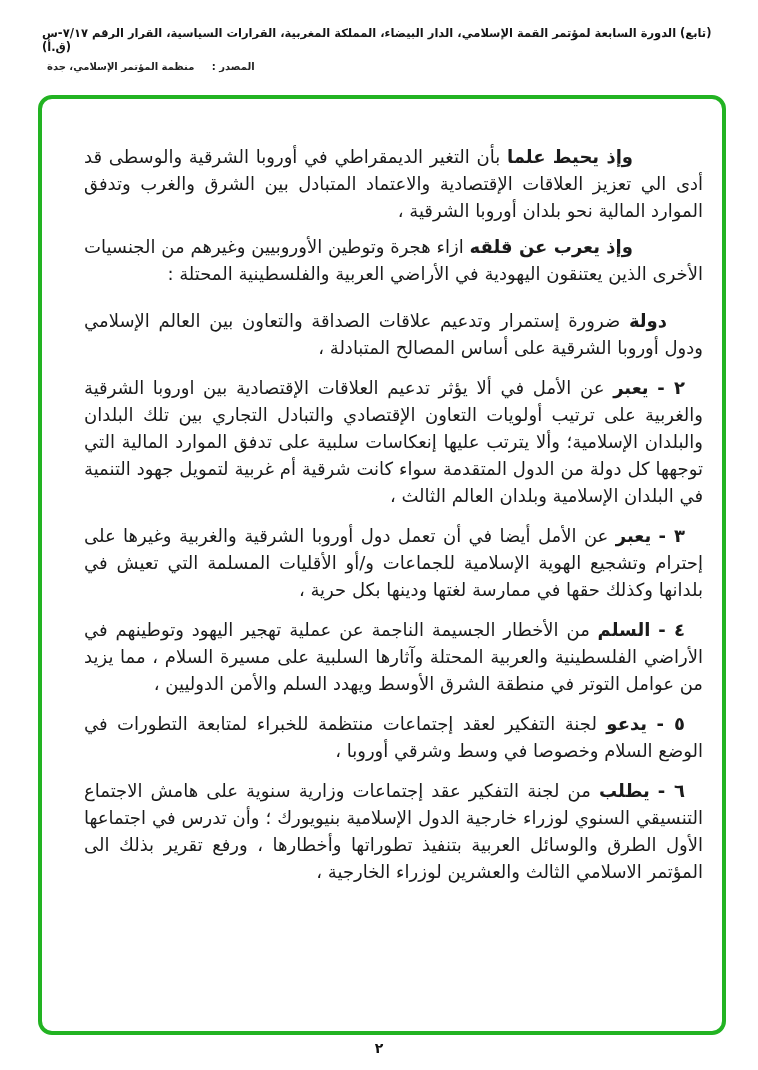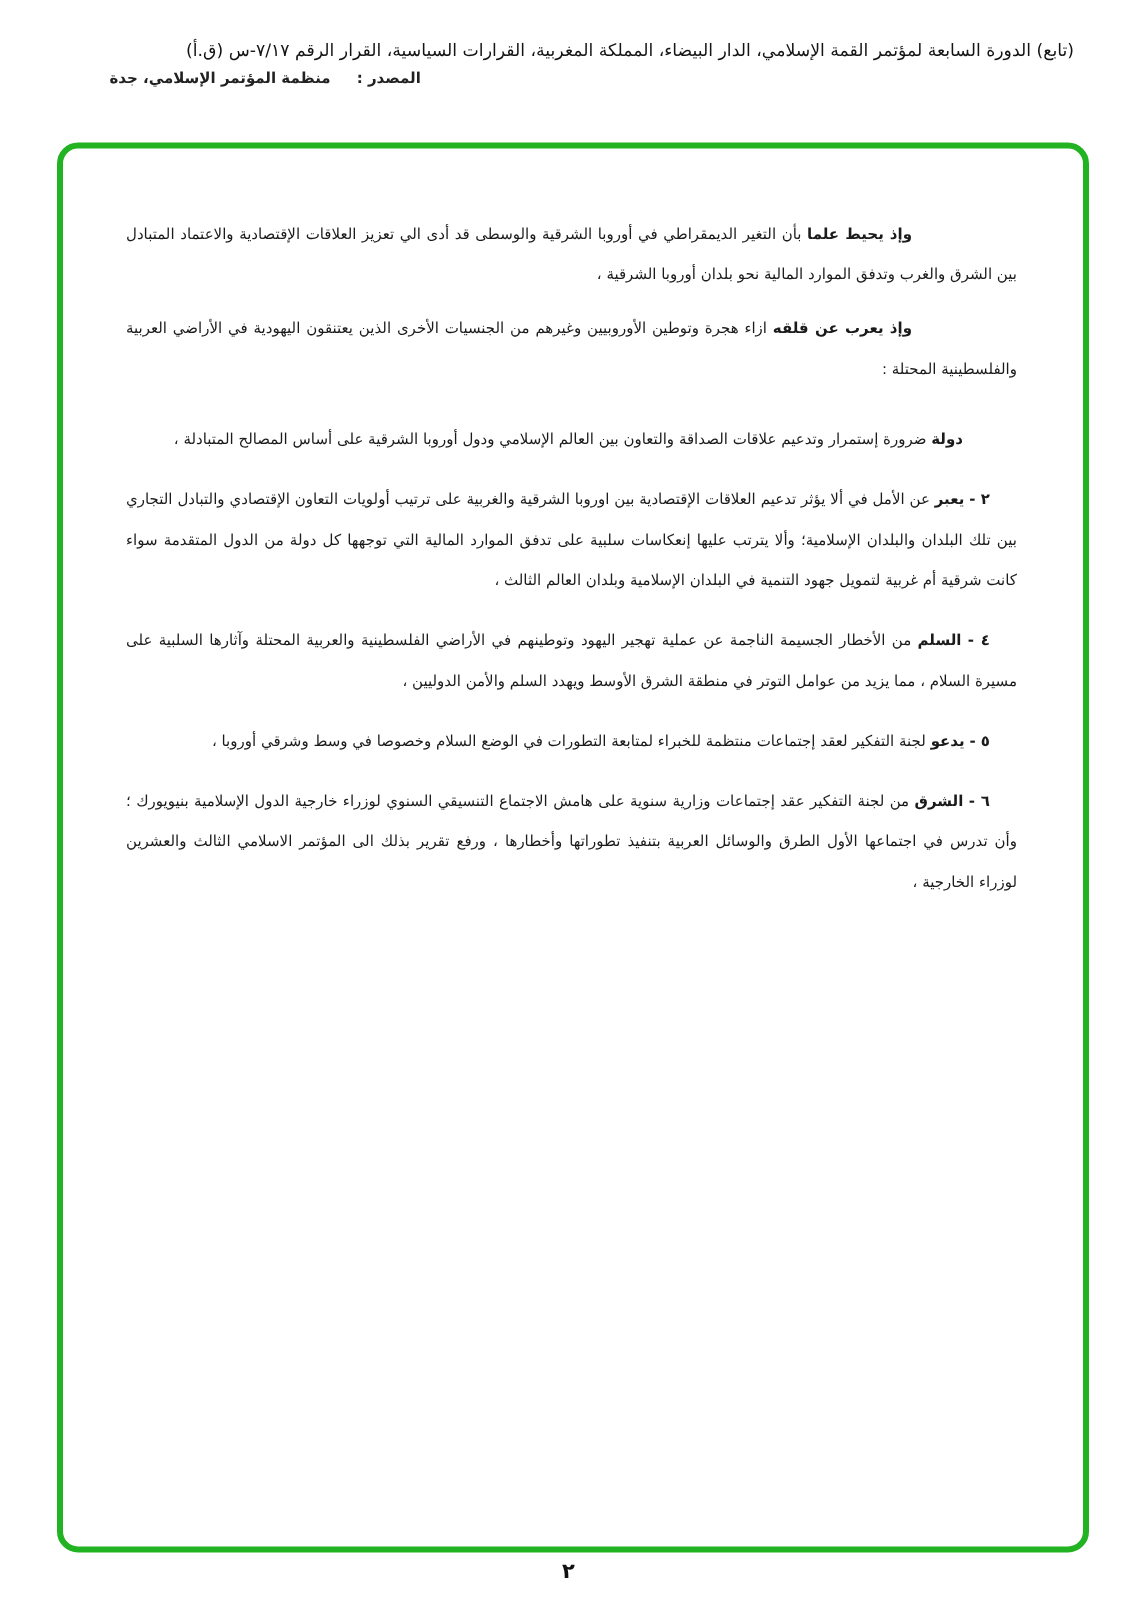--- a/index.html
+++ b/index.html
@@ -18,32 +18,32 @@
   }
   
   .doc-header {
     position: absolute;
     top: 26px;
     left: 0;
     right: 0;
     direction: rtl;
   }
   .doc-header .title {
-    text-align: right;
+    text-align: left;
     font-size: 11.5px;
-    font-weight: normal;
+    font-weight: bold;
     color: #141414;
     padding: 0 42px;
     letter-spacing: 0;
   }
   .doc-header .source-line {
     margin-top: 7px;
     direction: rtl;
     text-align: left;
-    padding-left: 73px;
+    padding-left: 47px;
     padding-right: 320px;
     font-size: 10px;
     font-weight: bold;
     color: #222222;
     white-space: nowrap;
   }
   .doc-header .source-line .src-label { margin-left: 14px; }
   
   .frame {
     position: absolute;
@@ -52,23 +52,23 @@
     width: 688px;
     height: 940px;
     box-sizing: border-box;
     border: 4px solid #22b322;
     border-radius: 14px;
     background: #ffffff;
     overflow: hidden;
   }
   .content {
     direction: rtl;
-    padding: 44px 44px 0 42px;
+    padding: 44px 19px 0 42px;
     color: #1b1b1b;
-    font-size: 10px;
+    font-size: 18px;
     line-height: 27px;
   }
   .para {
     text-align: justify;
     margin: 0 0 9px 0;
   }
   .para.indent-lg { text-indent: 70px; }
   .para.gap-after  { margin-bottom: 20px; }
   .item {
     text-align: justify;
@@ -121,36 +121,41 @@
         <span class="lead">دولة</span>
         <span class="txt">ضرورة إستمرار وتدعيم علاقات الصداقة والتعاون بين العالم الإسلامي ودول أوروبا الشرقية على أساس المصالح المتبادلة ،</span>
       </p>
 
       <p class="item">
         <span class="num">٢ -</span>
         <span class="lead">يعبر</span>
         <span class="txt">عن الأمل في ألا يؤثر تدعيم العلاقات الإقتصادية بين اوروبا الشرقية والغربية على ترتيب أولويات التعاون الإقتصادي والتبادل التجاري بين تلك البلدان والبلدان الإسلامية؛ وألا يترتب عليها إنعكاسات سلبية على تدفق الموارد المالية التي توجهها كل دولة من الدول المتقدمة سواء كانت شرقية أم غربية لتمويل جهود التنمية في البلدان الإسلامية وبلدان العالم الثالث ،</span>
       </p>
 
+      <p class="item">
+        <span class="num">٣ -</span>
+        <span class="lead">يعبر</span>
+        <span class="txt">عن الأمل أيضا في أن تعمل دول أوروبا الشرقية والغربية وغيرها على إحترام وتشجيع الهوية الإسلامية للجماعات و/أو الأقليات المسلمة التي تعيش في بلدانها وكذلك حقها في ممارسة لغتها ودينها بكل حرية ،</span>
+      </p>
 
       <p class="item">
         <span class="num">٤ -</span>
         <span class="lead">السلم</span>
         <span class="txt">من الأخطار الجسيمة الناجمة عن عملية تهجير اليهود وتوطينهم في الأراضي الفلسطينية والعربية المحتلة وآثارها السلبية على مسيرة السلام ، مما يزيد من عوامل التوتر في منطقة الشرق الأوسط ويهدد السلم والأمن الدوليين ،</span>
       </p>
 
       <p class="item">
         <span class="num">٥ -</span>
         <span class="lead">يدعو</span>
         <span class="txt">لجنة التفكير لعقد إجتماعات منتظمة للخبراء لمتابعة التطورات في الوضع السلام وخصوصا في وسط وشرقي أوروبا ،</span>
       </p>
 
       <p class="item">
         <span class="num">٦ -</span>
-        <span class="lead">الشرق</span>
+        <span class="lead">يطلب</span>
         <span class="txt">من لجنة التفكير عقد إجتماعات وزارية سنوية على هامش الاجتماع التنسيقي السنوي لوزراء خارجية الدول الإسلامية بنيويورك ؛ وأن تدرس في اجتماعها الأول الطرق والوسائل العربية بتنفيذ تطوراتها وأخطارها ، ورفع تقرير بذلك الى المؤتمر الاسلامي الثالث والعشرين لوزراء الخارجية ،</span>
       </p>
 
     </div>
   </div>
 
   <div class="footer-pagenum">٢</div>
 
 </div>
 

